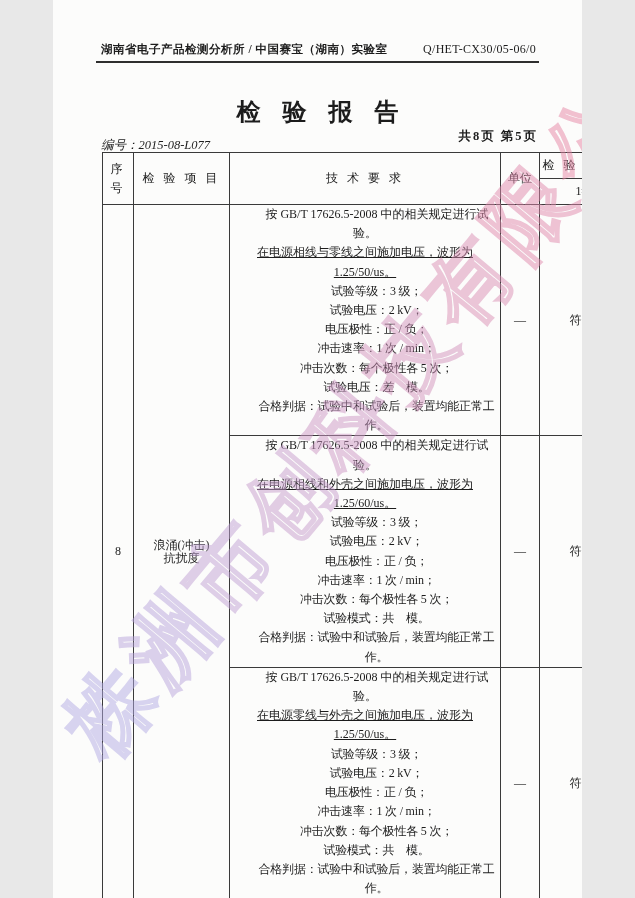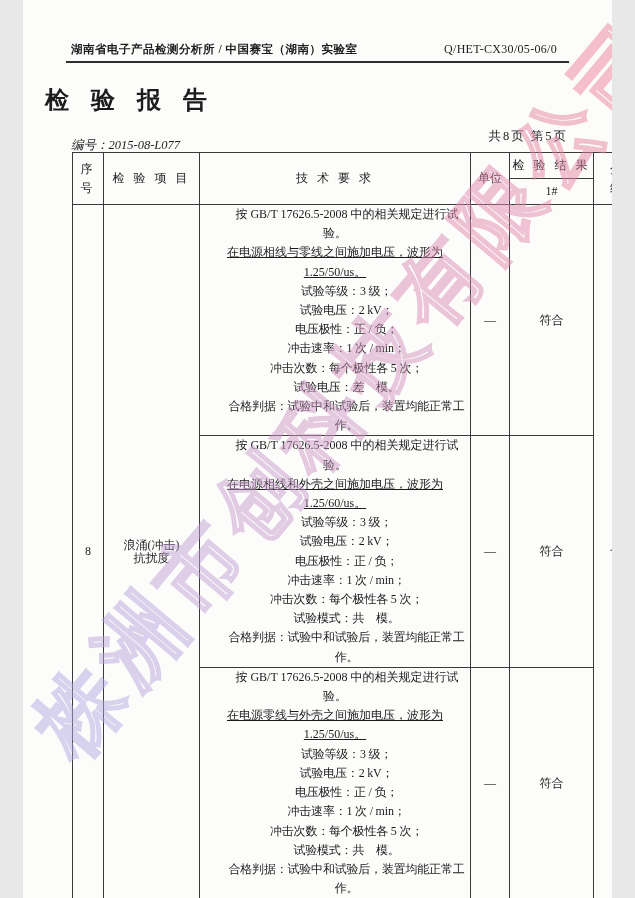--- a/index.html
+++ b/index.html
@@ -1,27 +1,27 @@
 <!DOCTYPE html>
 <html><head>
 <meta charset="utf-8">
 <style>
   html,body{margin:0;padding:0;background:#e8e8e8;}
   .page{
-    position:relative;width:589px;height:898px;background:#fcfcfb;
+    position:relative;width:521px;height:898px;background:#fcfcfb;
     font-family:"Liberation Serif","DejaVu Serif",serif;color:#1c1c1c;
-    overflow:hidden;margin:0 auto;
+    overflow:hidden;margin:0 auto;padding-left:8px;
   }
   .hdr-lab{position:absolute;top:42px;left:48px;font-size:11.5px;font-weight:600;letter-spacing:.5px;}
-  .hdr-code{position:absolute;top:42px;right:55px;font-size:12px;letter-spacing:.3px;}
+  .hdr-code{position:absolute;top:42px;right:46px;font-size:12px;letter-spacing:.3px;}
   .hdr-rule{position:absolute;top:61px;left:43px;right:43px;border-top:2px solid #2e2e2e;}
-  .title{position:absolute;top:84px;left:0;width:100%;
+  .title{position:absolute;top:96px;left:0;width:100%;text-align:center;
     font-size:24px;font-weight:bold;letter-spacing:22px;text-indent:22px;}
   .meta-no{position:absolute;top:137px;left:48px;font-size:12.5px;font-style:italic;}
-  .meta-pages{position:absolute;top:128px;right:44px;font-size:12.5px;letter-spacing:2px;}
+  .meta-pages{position:absolute;top:128px;right:44px;font-size:12.5px;letter-spacing:2px;font-weight:bold;}
   table.report{
     position:absolute;top:152px;left:49px;width:578px;
     border-collapse:collapse;table-layout:fixed;
   }
   table.report th,table.report td{
     border:1px solid #3a3a3a;font-weight:normal;font-size:12px;
     text-align:center;vertical-align:middle;padding:0;overflow:hidden;
   }
   th.h{letter-spacing:3px;}
   .pre{white-space:pre-line;line-height:19px;}

